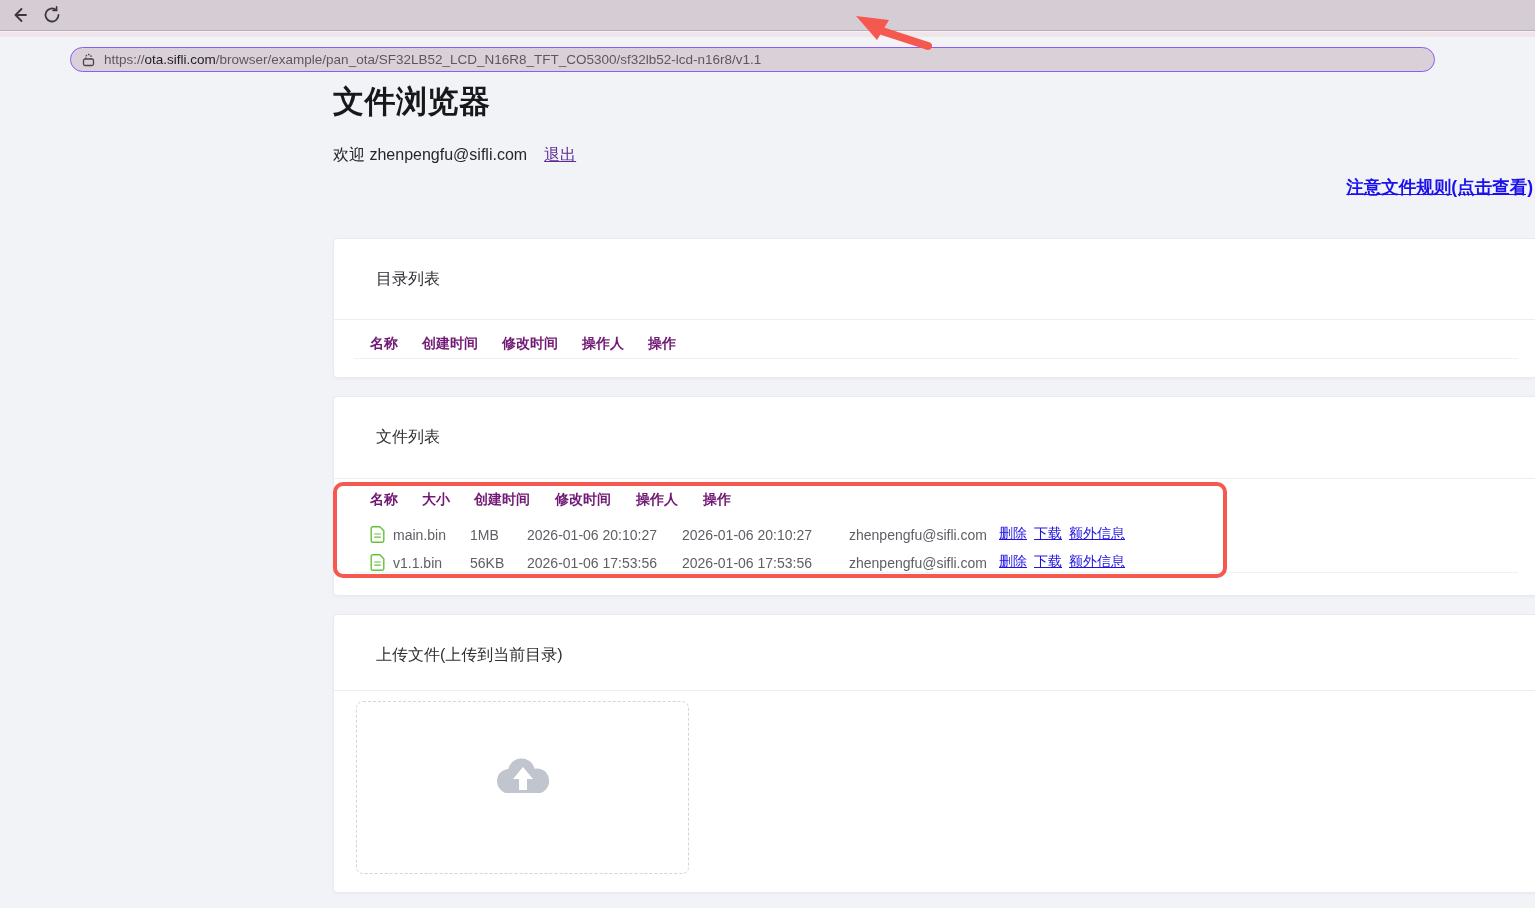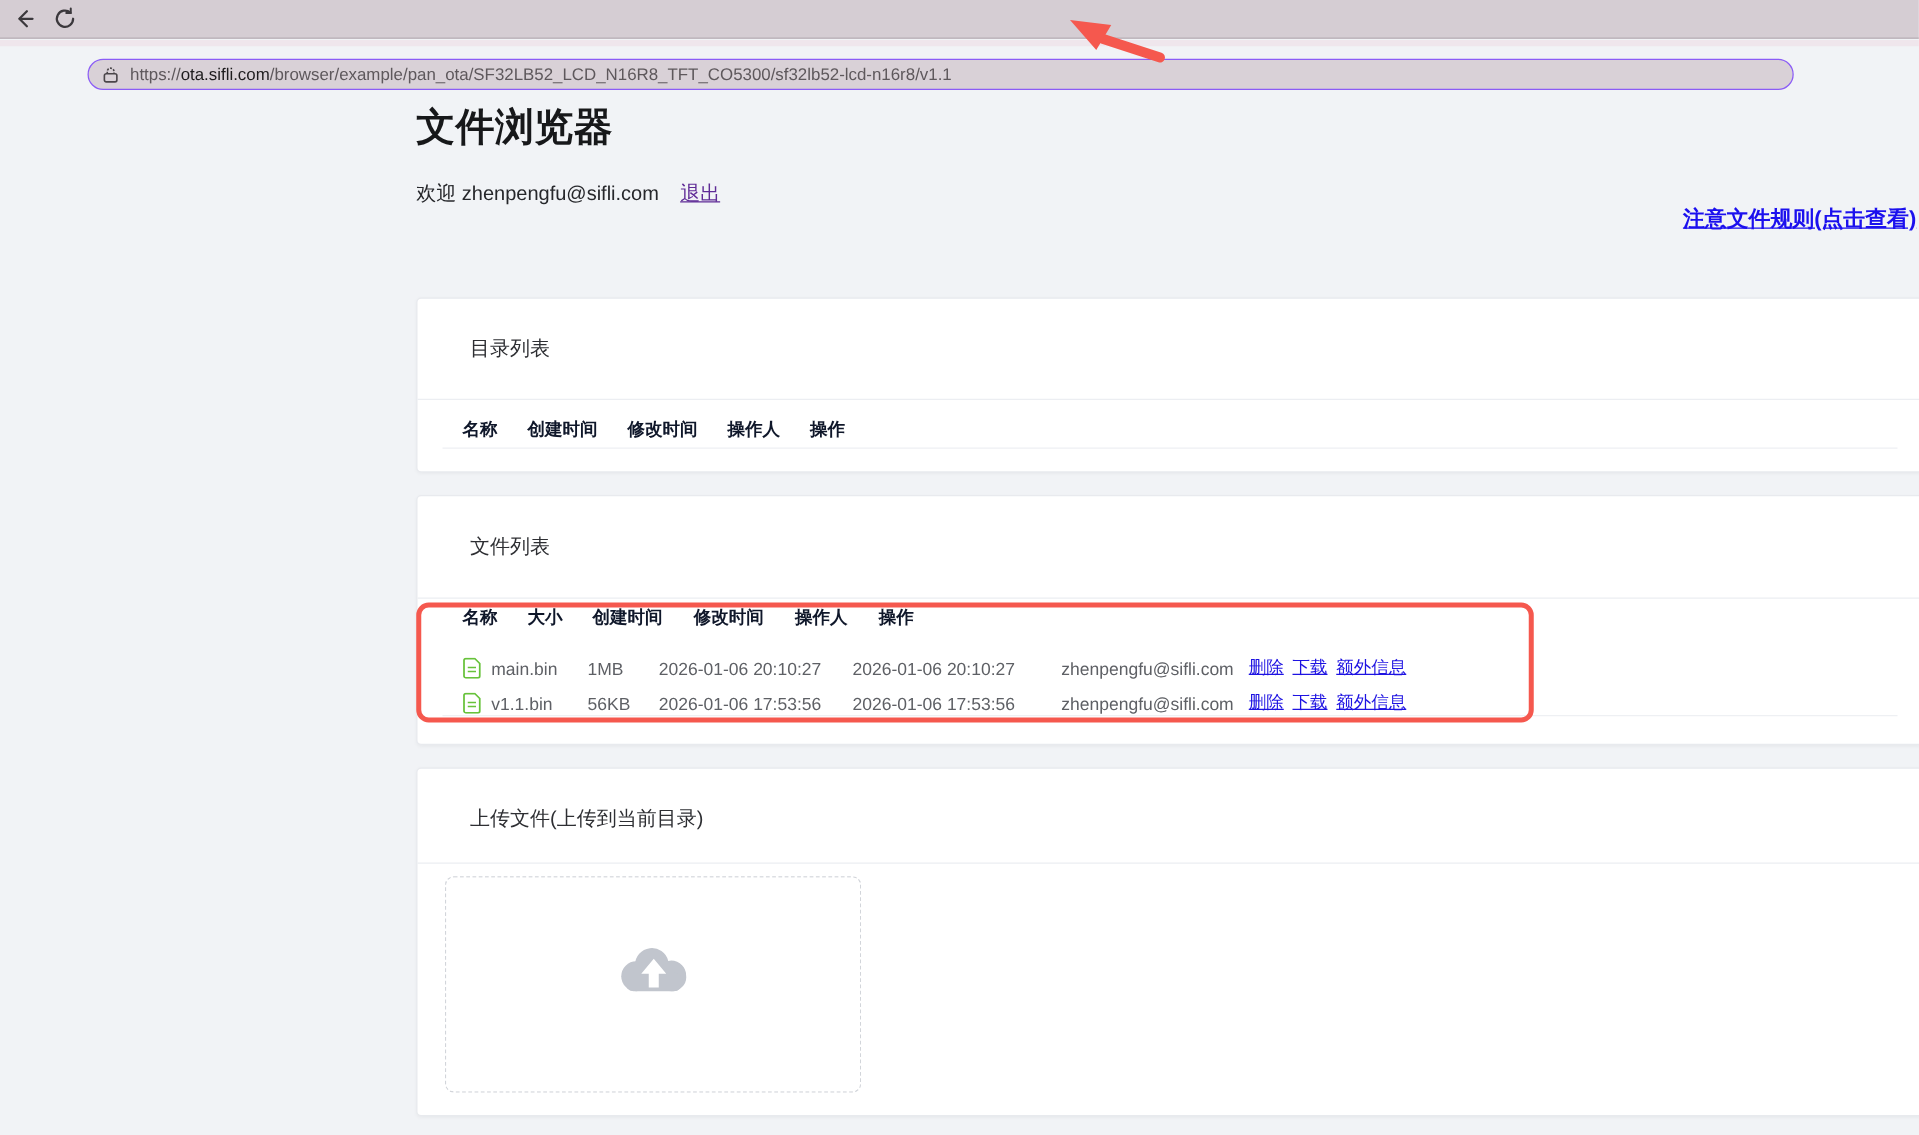--- a/index.html
+++ b/index.html
@@ -28,39 +28,39 @@
   .anno-box { left:333px; top:482px; width:894px; height:96px;
     border:4px solid #f5584e; border-radius:10px; }
 
   
   .page { position:absolute; left:0; top:37px; right:0; bottom:0; background:#f1f3f6; }
   .page-title { position:absolute; left:333px; top:44px; font-size:31px;
     font-weight:700; color:#17181a; letter-spacing:0.5px; }
   .welcome { position:absolute; left:333px; top:108px; font-size:16px; color:#26272b; }
   .welcome a { margin-left:17px; }
   a.plink { color:#5f2b96; text-decoration:underline; cursor:pointer; }
-  .notice { position:absolute; right:2px; top:126px; font-size:17.5px; font-weight:700;
+  .notice { position:absolute; right:2px; top:138px; font-size:17.5px; font-weight:700;
     color:#1b10ee; text-decoration:underline; cursor:pointer; white-space:nowrap; }
   .crumbs { position:absolute; left:333px; top:167px; font-size:14.5px; white-space:nowrap; }
   .crumbs .sep { color:#404146; margin:0 10px; }
 
   
   .card { position:absolute; left:333px; right:-4px; background:#fff;
     border:1px solid #e8eaee; border-radius:4px; box-shadow:0 1px 3px rgba(0,0,0,.04); }
   .card-1 { top:201px; height:140px; }
   .card-2 { top:359px; height:200px; }
   .card-3 { top:577px; height:279px; }
   .card-title { position:absolute; left:42px; top:30px; font-size:16px; color:#2e2f33; }
   .card-div { position:absolute; left:0; right:0; border-top:1px solid #eceef2; }
   .card-1 .card-div { top:80px; }
   .card-2 .card-div { top:81px; }
   .card-3 .card-div { top:75px; }
 
-  .thead { display:flex; gap:24px; font-size:14px; font-weight:700; color:#0f172a;
-    align-items:flex-start; white-space:nowrap; }
+  .thead { display:flex; gap:24px; font-size:14px; font-weight:700; color:#701a75;
+    align-items:center; white-space:nowrap; }
   .card-1 .thead { position:absolute; left:36px; top:96px; }
   .hline { position:absolute; left:20px; right:20px; border-top:1px solid #eef0f3; }
   .card-1 .hline { top:119px; }
 
   .ftable { position:absolute; left:36px; right:20px; top:88px; }
   .ftable .thead { height:30px; }
   .frow { display:flex; align-items:flex-end; height:28px; font-size:14px;
     color:#5e6065; white-space:nowrap; }
   .c-name { width:100px; display:flex; align-items:center; gap:8px; }
   .c-size { width:57px; }

